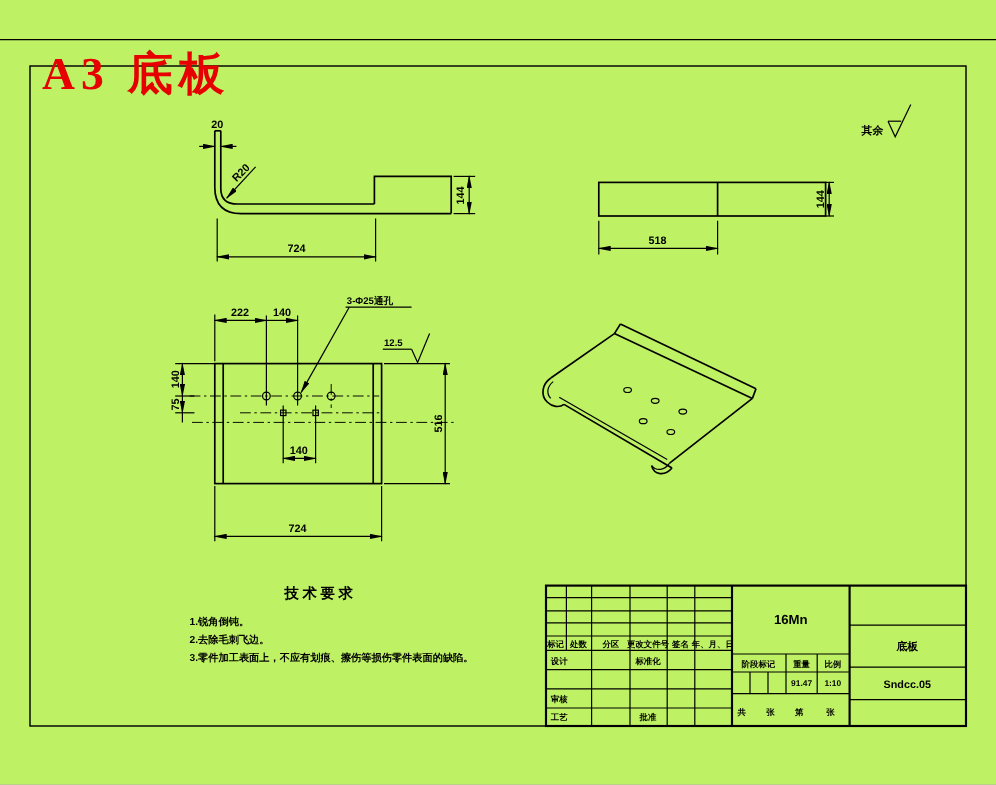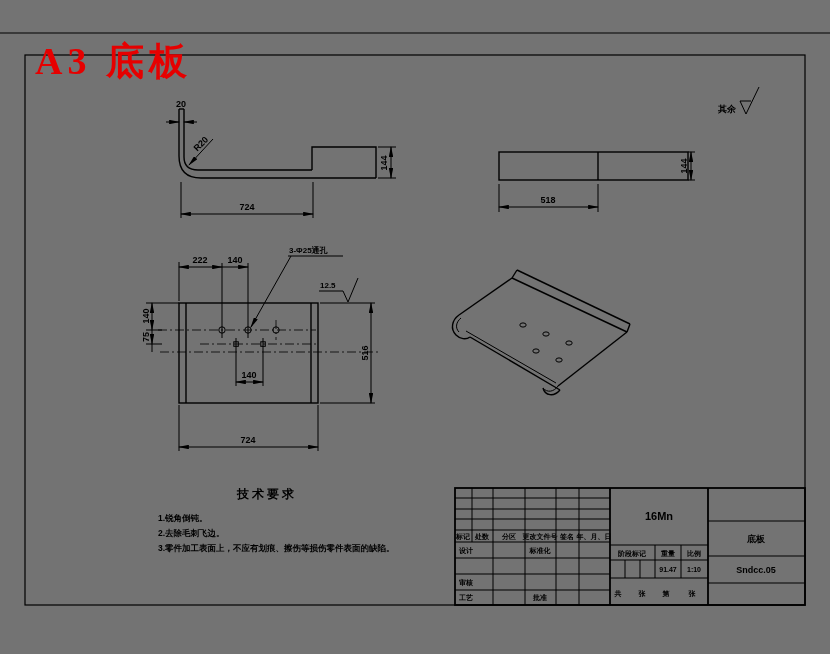--- a/index.html
+++ b/index.html
@@ -1,17 +1,17 @@
 <!DOCTYPE html>
 <html><head>
 <meta charset="utf-8">
 <style>
   html,body{margin:0;padding:0;background:#fff;}
   #sheet{
-    position:relative;width:830px;height:654px;background:#737373;
+    position:relative;width:830px;height:654px;background:#bef264;
     outline:1px solid #000;overflow:hidden;
     font-family:"Liberation Sans", sans-serif;
   }
   svg{position:absolute;left:0;top:0;}
   svg text{fill:#000;font-family:"Liberation Sans", sans-serif;font-weight:bold;}
   .dim{font-size:9px;}
   .dimsmall{font-size:8px;}
   .cad-red{fill:#e60000;font-family:"Liberation Serif", serif;font-weight:bold;letter-spacing:5px;}
   .tbl{font-size:7px;}
   .tbl-big{font-size:11px;}

